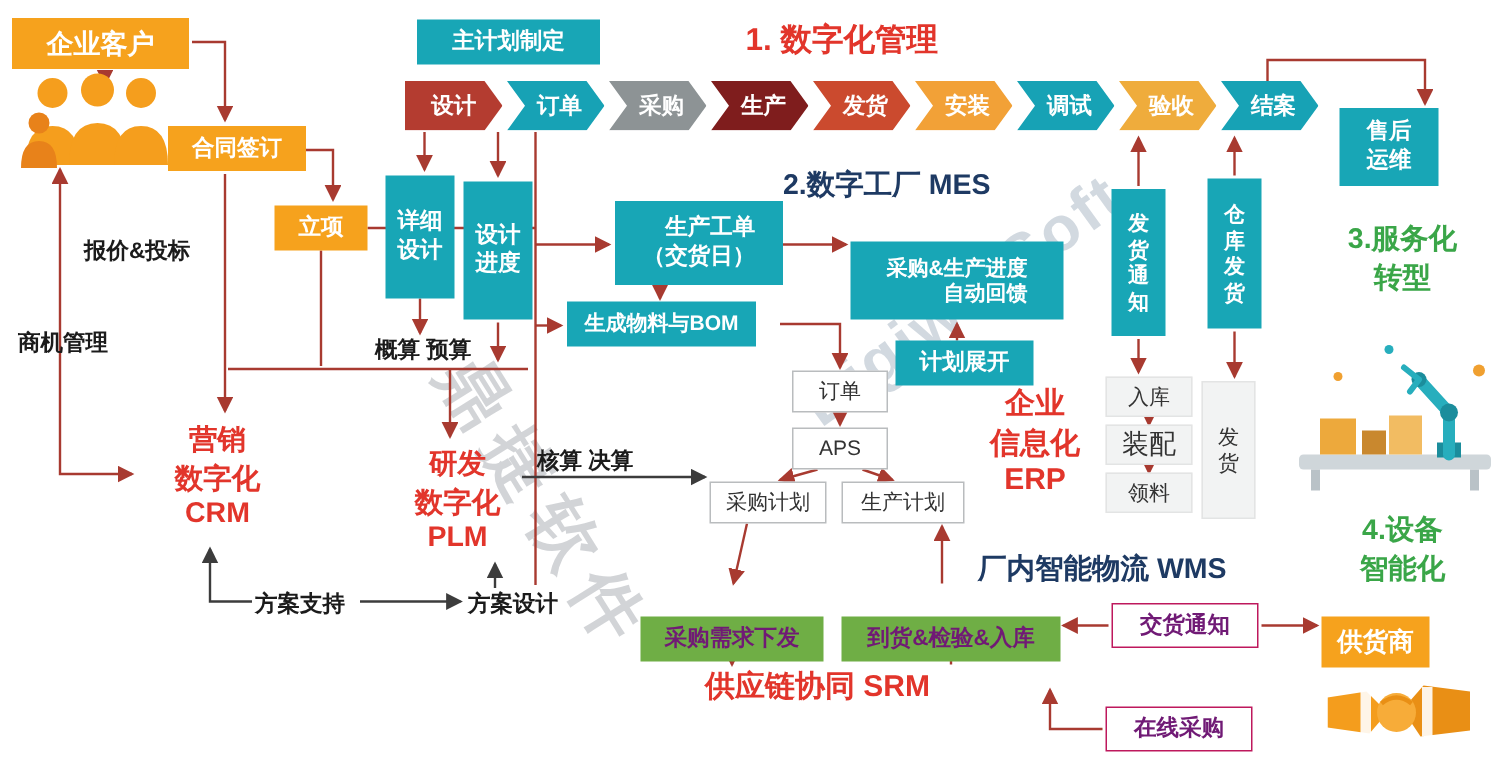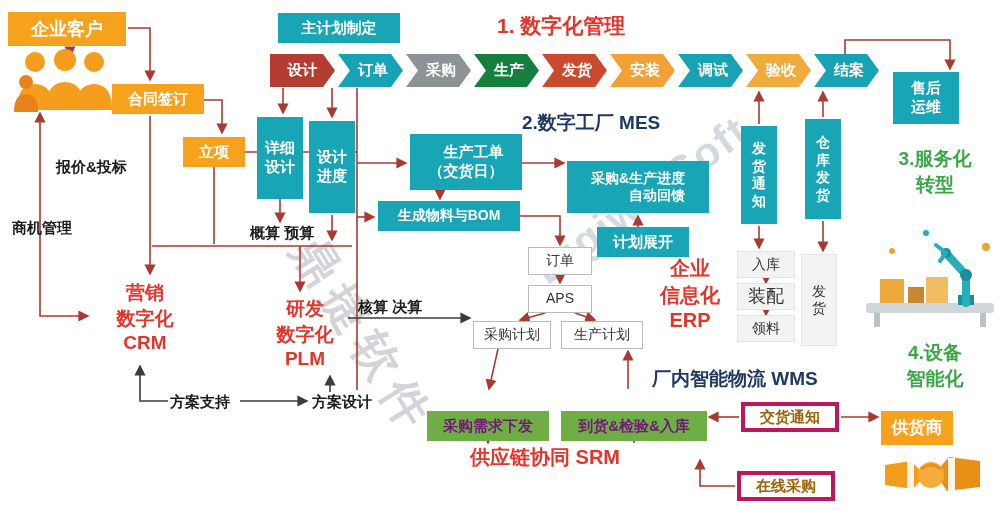--- a/index.html
+++ b/index.html
@@ -4,21 +4,21 @@
 <style>
   html,body{margin:0;padding:0;background:#ffffff;}
   body{font-family:"Liberation Sans","DejaVu Sans",sans-serif;}
   #stage{position:relative;width:1000px;height:511px;background:#ffffff;overflow:hidden;}
   .box{position:absolute;display:flex;align-items:center;justify-content:center;text-align:right;box-sizing:border-box;line-height:1.25;}
   .teal{background:#18a6b6;color:#fff;font-weight:bold;}
   .orangebx{background:#f6a21d;color:#fff;font-weight:bold;}
   .greenbx{background:#6fae45;color:#701a75;font-weight:bold;margin-top:20px;}
   .whitebx{background:#fff;border:1px solid #b9bcbe;color:#333;}
   .graybx{background:#f2f3f3;border:1px solid #e3e4e4;color:#333;}
-  .redborder{background:#fff;border:4px solid #be185d;color:#a16207;font-weight:bold;}
+  .redborder{background:#fff;border:1px solid #be185d;color:#701a75;font-weight:bold;}
   .label{position:absolute;color:#1b1b1b;font-weight:bold;white-space:nowrap;}
   .redtitle{position:absolute;color:#e2352b;font-weight:bold;}
   .navytitle{position:absolute;color:#1e3a63;font-weight:bold;}
   .greentitle{position:absolute;color:#3aa648;font-weight:bold;}
   .pre{white-space:pre-line;}
   .center{text-align:center;}
   .chain{position:absolute;left:270px;top:54px;display:flex;gap:3px;}
   .chev{width:65px;height:33px;color:#fff;font-weight:bold;font-size:15px;display:flex;align-items:center;justify-content:center;padding-left:5px;box-sizing:border-box;
         clip-path:polygon(0 0, calc(100% - 12px) 0, 100% 50%, calc(100% - 12px) 100%, 0 100%, 12px 50%);}
   .chev:first-child{clip-path:polygon(0 0, calc(100% - 12px) 0, 100% 50%, calc(100% - 12px) 100%, 0 100%);padding-left:0;}
@@ -112,21 +112,21 @@
 
   <div class="box orangebx" style="left:112px;top:84px;width:92px;height:30px;font-size:15px;">合同签订</div>
   <div class="box orangebx" style="left:183px;top:137px;width:62px;height:30px;font-size:15px;">立项</div>
   <div class="box teal" style="left:278px;top:13px;width:122px;height:30px;font-size:15px;">主计划制定</div>
   <div class="redtitle" style="left:497px;top:12px;font-size:21px;">1. 数字化管理</div>
 
   <div class="chain">
     <div class="chev" style="background: rgb(180, 60, 48);">设计</div>
     <div class="chev" style="background: rgb(23, 162, 181);">订单</div>
     <div class="chev" style="background: rgb(141, 147, 149);">采购</div>
-    <div class="chev" style="background: #15803d;">生产</div>
+    <div class="chev" style="background: #7f1d1d;">生产</div>
     <div class="chev" style="background: rgb(203, 74, 46);">发货</div>
     <div class="chev" style="background: rgb(242, 161, 55);">安装</div>
     <div class="chev" style="background: rgb(23, 162, 181);">调试</div>
     <div class="chev" style="background: rgb(239, 172, 60);">验收</div>
     <div class="chev" style="background: rgb(23, 162, 181);">结案</div>
   </div>
 
   <div class="box teal pre" style="left:893px;top:72px;width:66px;height:52px;font-size:15px;">售后
 运维</div>
   <div class="greentitle pre center" style="left:880px;top:146px;width:110px;font-size:19px;">3.服务化
@@ -138,21 +138,21 @@
   <div class="box teal pre" style="left:257px;top:117px;width:46px;height:82px;font-size:15px;">详细
 设计</div>
   <div class="box teal pre" style="left:309px;top:121px;width:46px;height:92px;font-size:15px;">设计
 进度</div>
   <div class="label" style="left:250px;top:224px;font-size:15px;">概算 预算</div>
   <div class="label" style="left:358px;top:298px;font-size:15px;">核算 决算</div>
 
   <div class="box teal pre" style="left:410px;top:134px;width:112px;height:56px;font-size:15px;">生产工单
 （交货日）</div>
   <div class="navytitle" style="left:522px;top:110px;font-size:19px;">2.数字工厂 MES</div>
-  <div class="box teal" style="left:378px;top:201px;width:142px;height:30px;font-size:14px;">生成物料与BOM</div>
+  <div class="box teal" style="left:378px;top:201px;width:126px;height:30px;font-size:14px;">生成物料与BOM</div>
   <div class="box teal pre" style="left:567px;top:161px;width:142px;height:52px;font-size:14px;">采购&amp;生产进度
 自动回馈</div>
   <div class="box teal" style="left:597px;top:227px;width:92px;height:30px;font-size:15px;">计划展开</div>
   <div class="box teal pre" style="left:741px;top:126px;width:36px;height:98px;font-size:14px;">发
 货
 通
 知</div>
   <div class="box teal pre" style="left:805px;top:119px;width:36px;height:100px;font-size:14px;">仓
 库
 发

